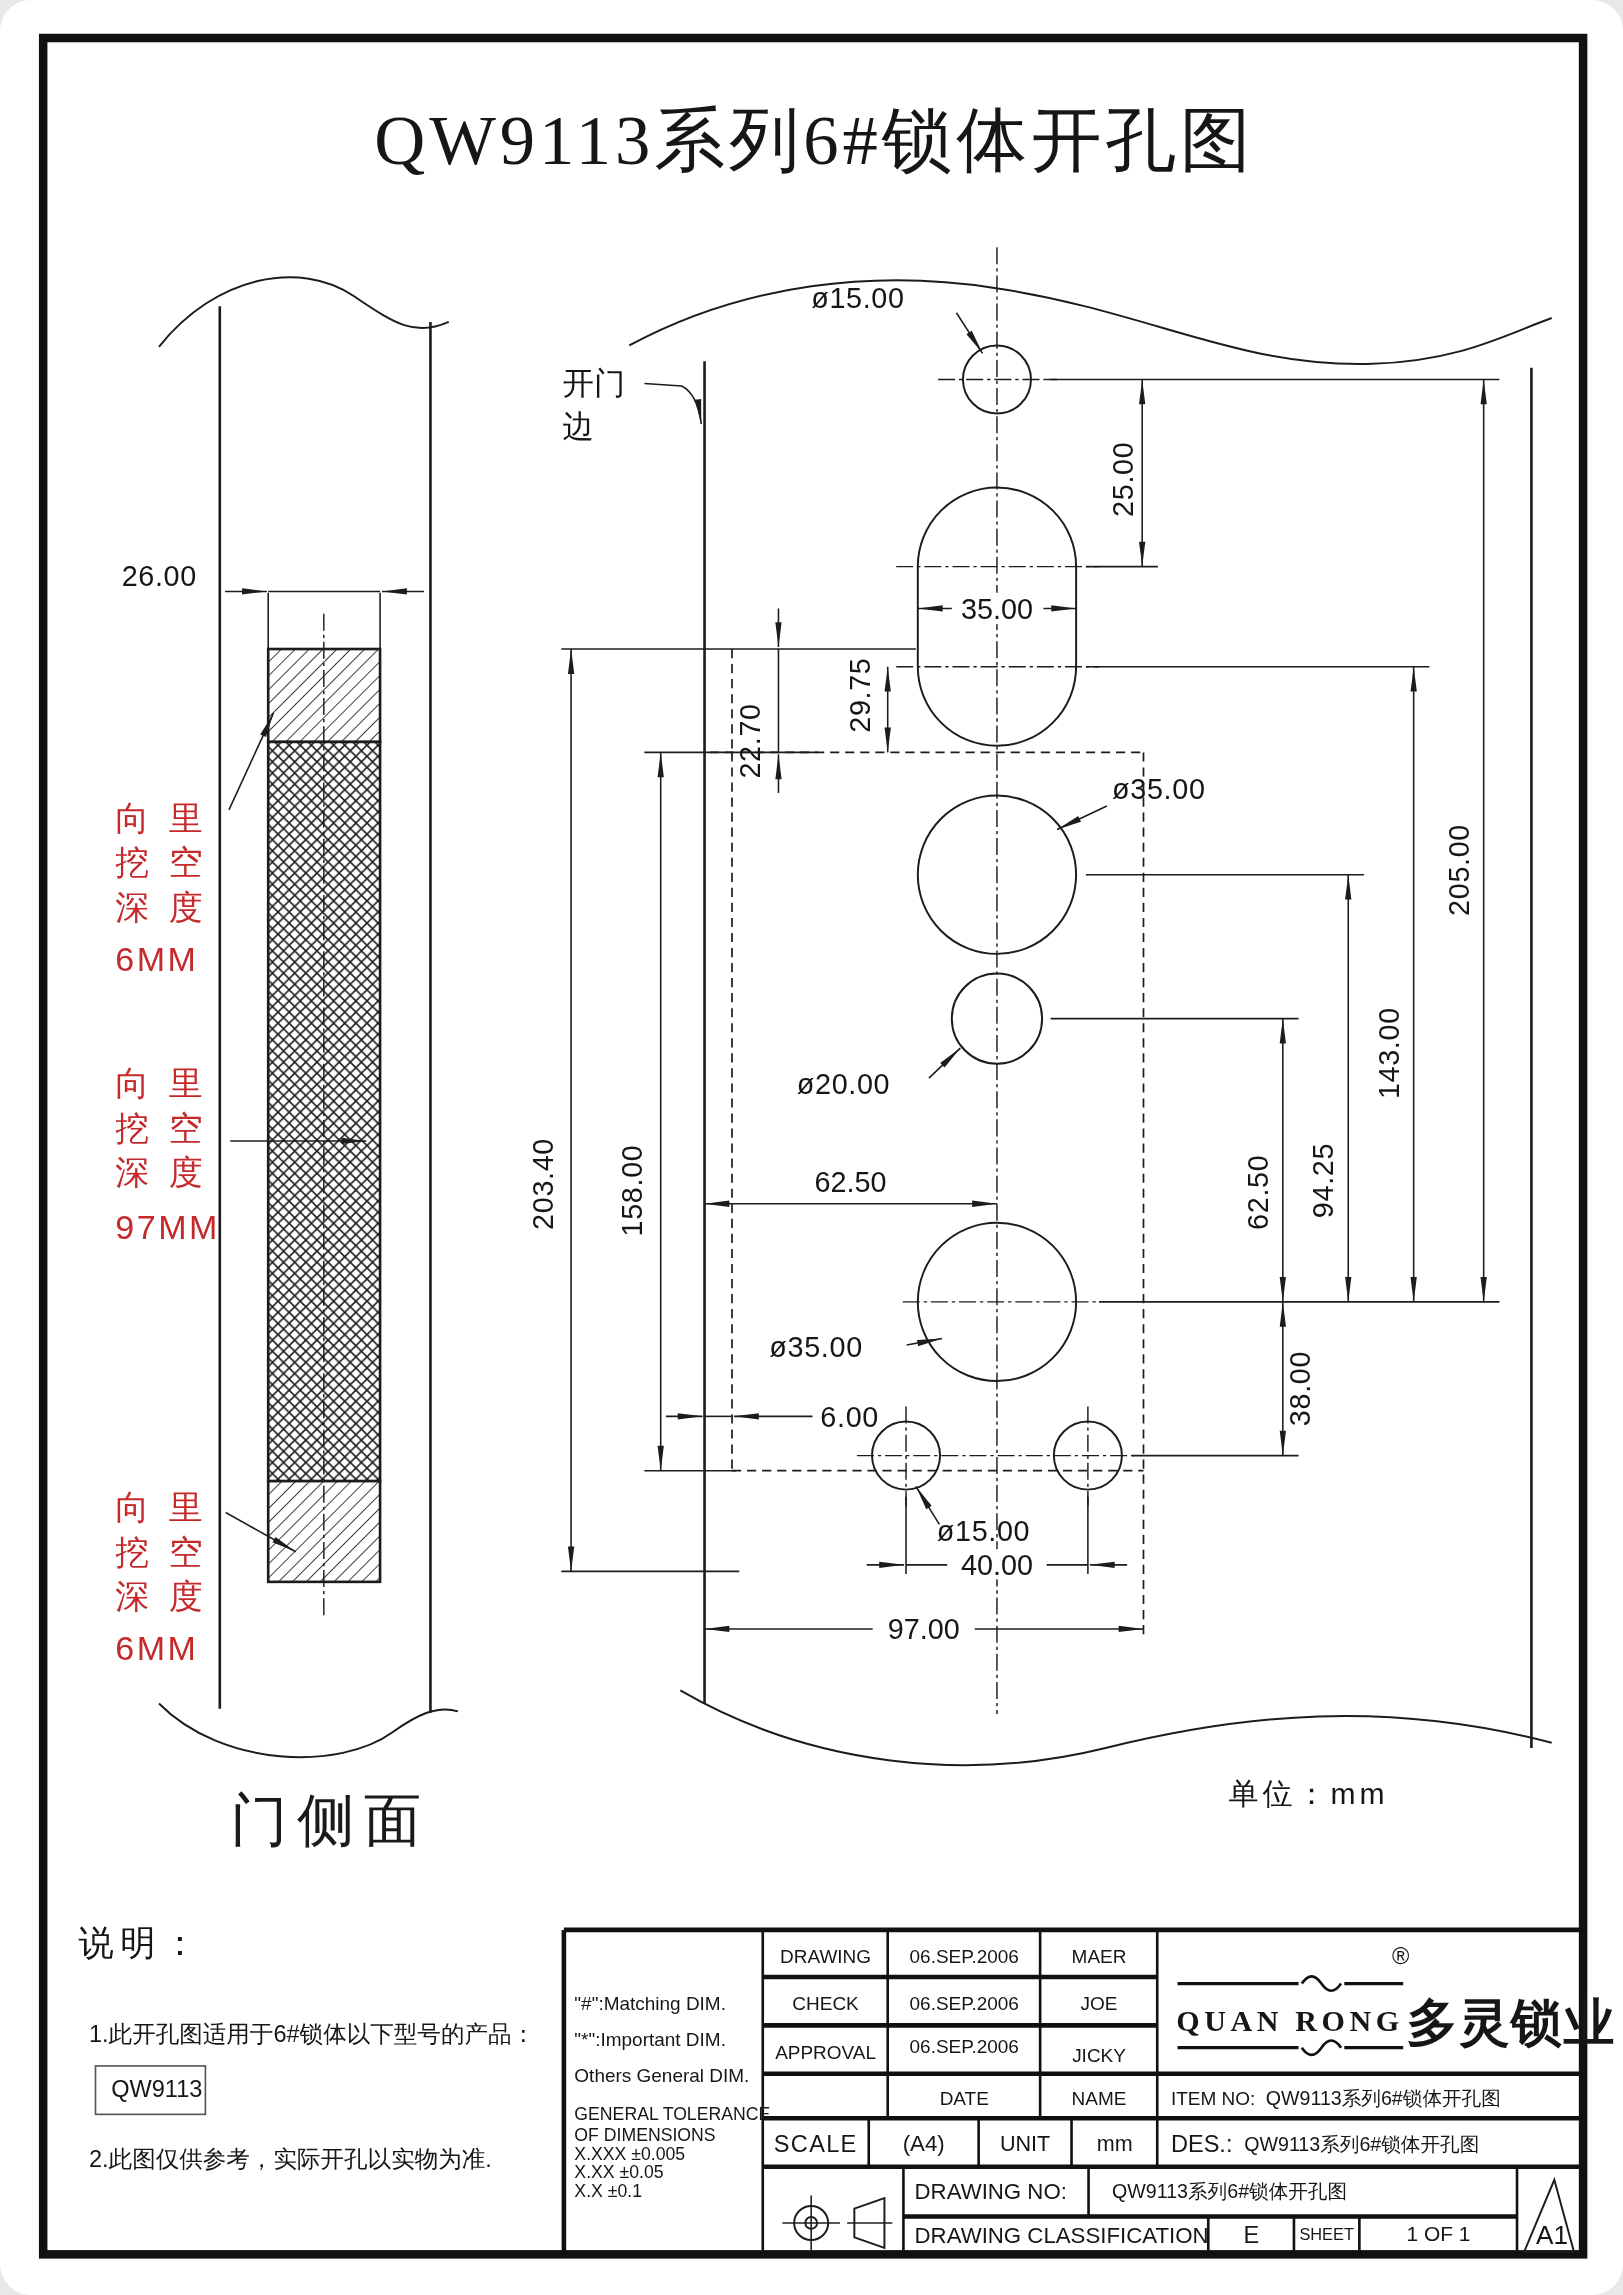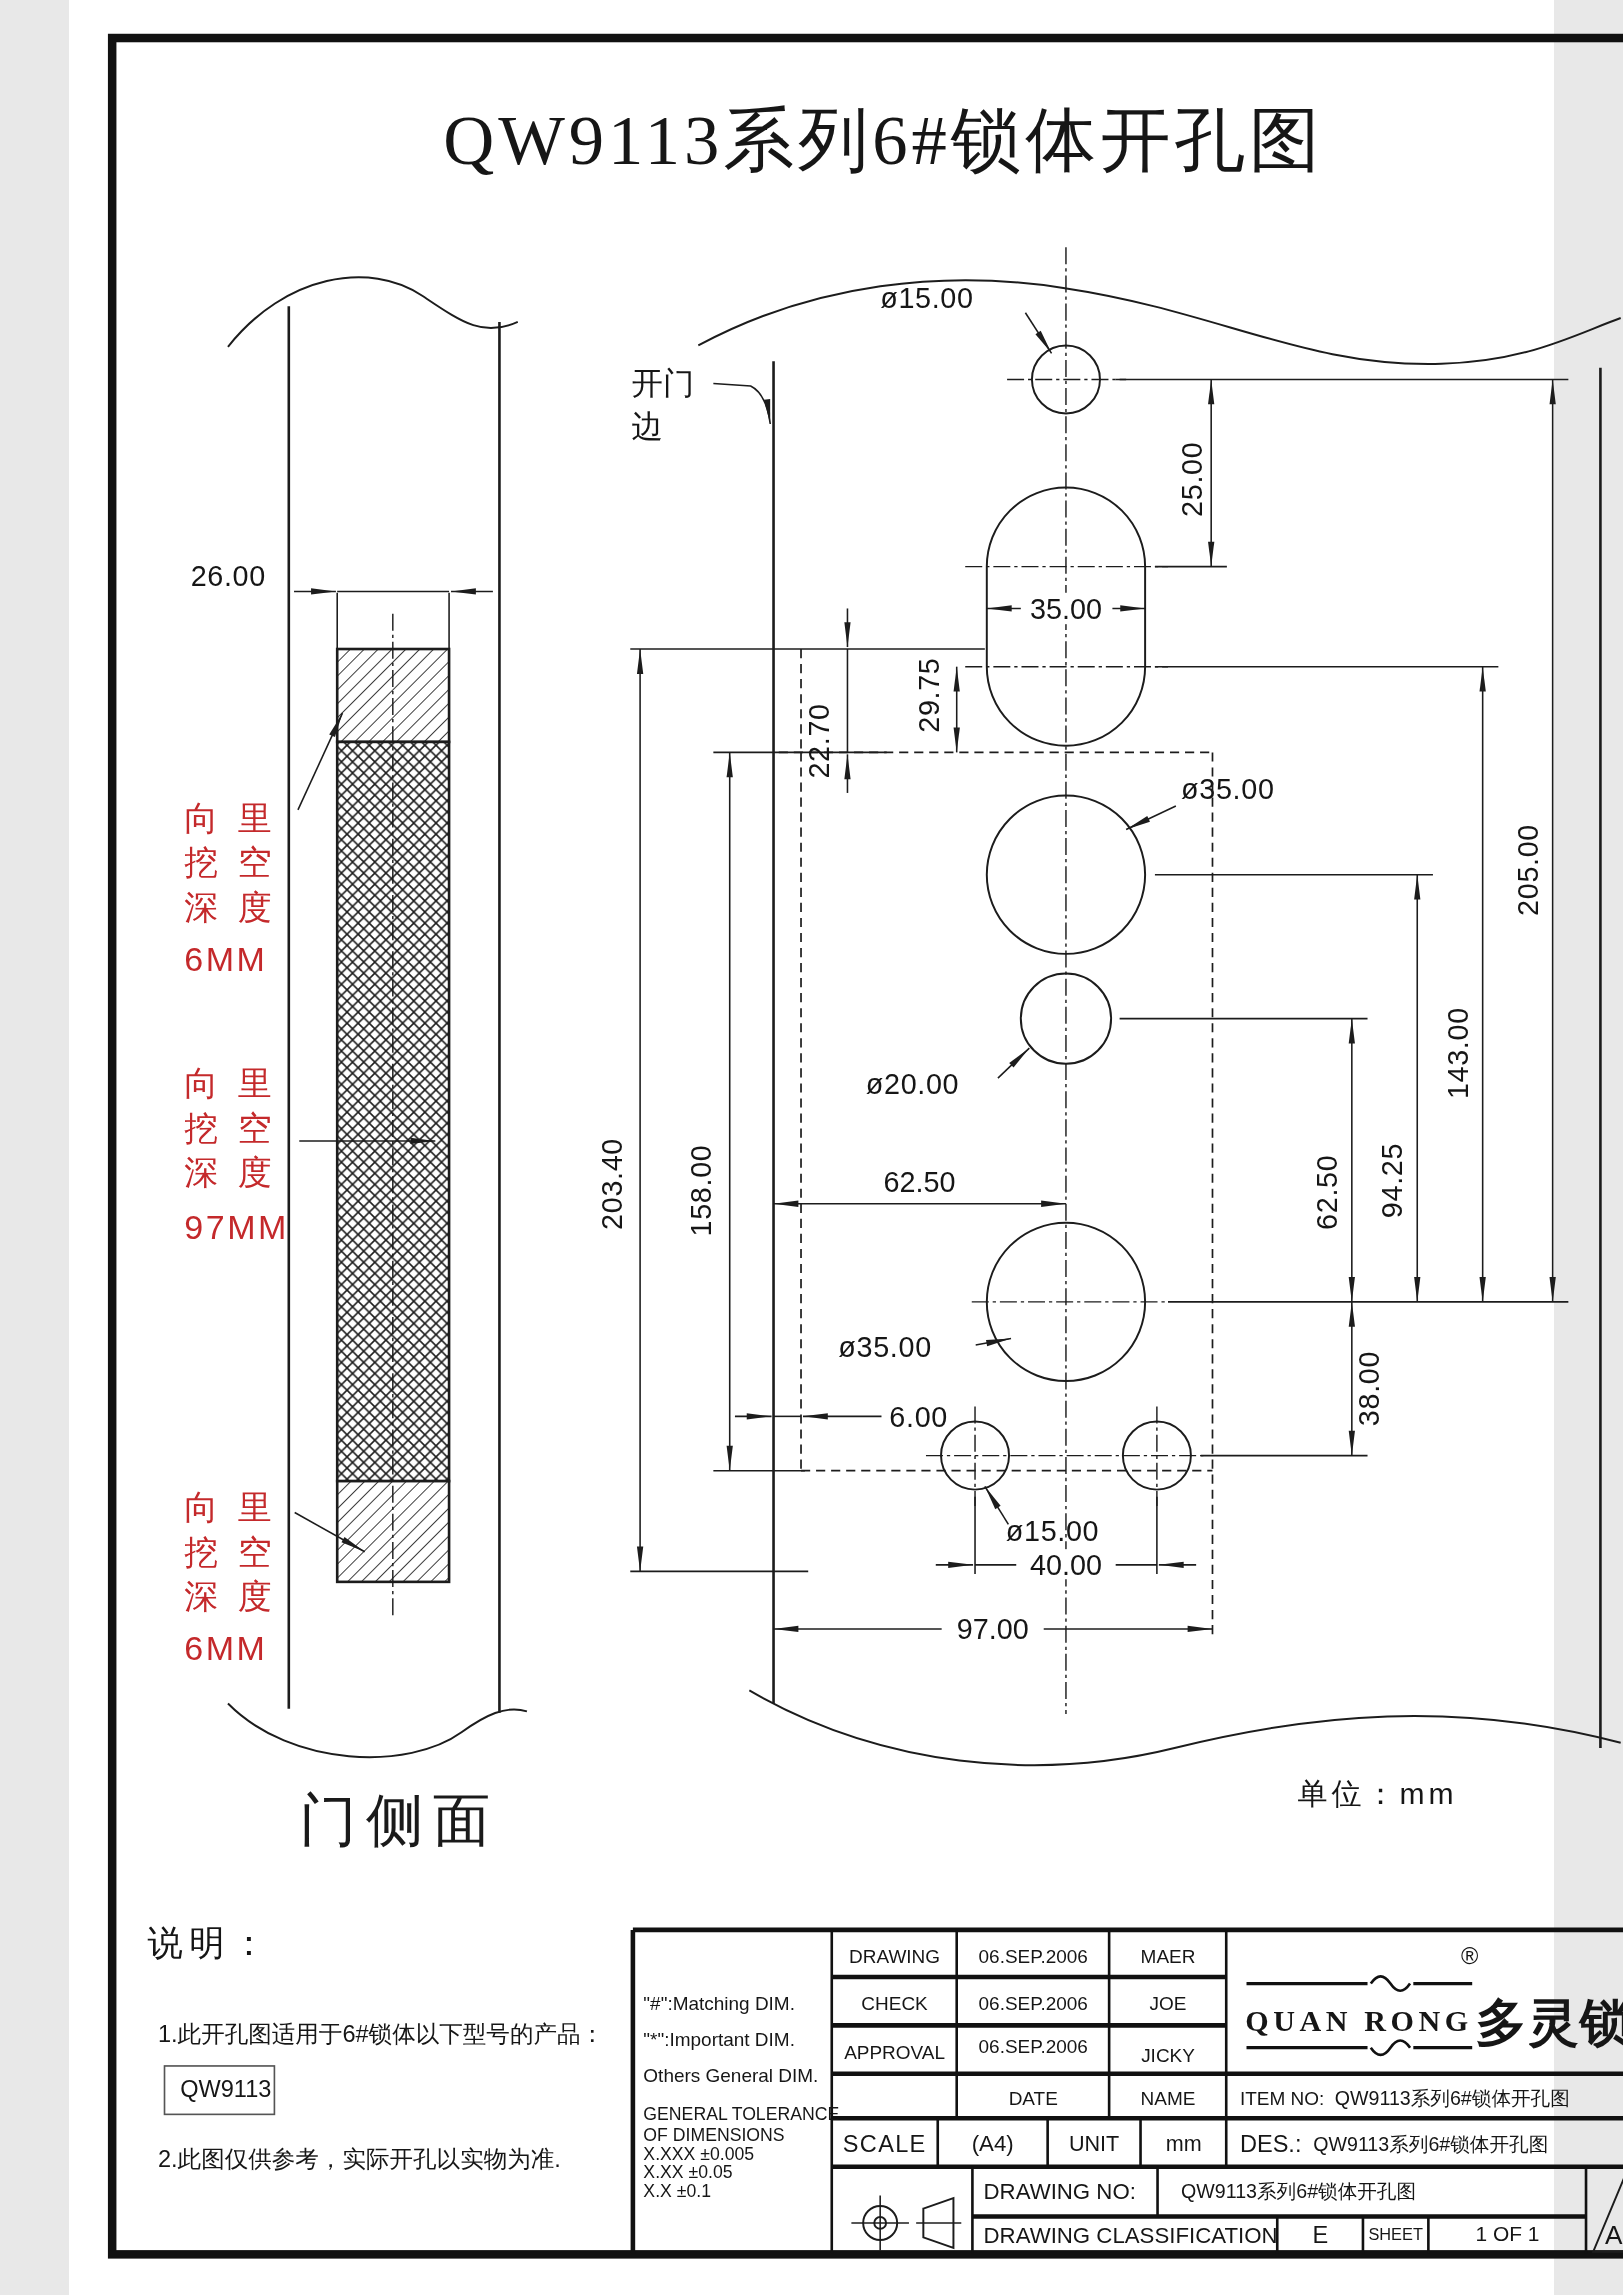--- a/index.html
+++ b/index.html
@@ -1,17 +1,17 @@
 <!DOCTYPE html>
 <html style="font-size:10.5px"><head>
 <meta charset="utf-8">
 <style>
   html,body{margin:0;padding:0;background:#e8e8e8;}
-  .page{width:1485px;height:2295px;background:#ffffff;position:relative;margin:0 auto;
-        font-family:"Liberation Sans",sans-serif;}
+  .page{width:1623px;height:2295px;background:#ffffff;position:relative;margin:0 auto;
+        font-family:"Liberation Sans",sans-serif;border-radius:31px;}
   svg{position:absolute;left:0;top:0;}
   
   .ol   {stroke:#1c1c1c;stroke-width:4;fill:none;}                 
   .ol2  {stroke:#1c1c1c;stroke-width:3;fill:none;}
   .thin {stroke:#1c1c1c;stroke-width:2.4;fill:none;}               
   .cl   {stroke:#1c1c1c;stroke-width:2.2;fill:none;stroke-dasharray:26 6 5 6;} 
   .dash {stroke:#1c1c1c;stroke-width:2.6;fill:none;stroke-dasharray:14 9;}     
   .bord {stroke:#111;stroke-width:13;fill:none;}
   .tl   {stroke:#111;stroke-width:7;fill:none;}    
   .tv   {stroke:#111;stroke-width:4;fill:none;}    

